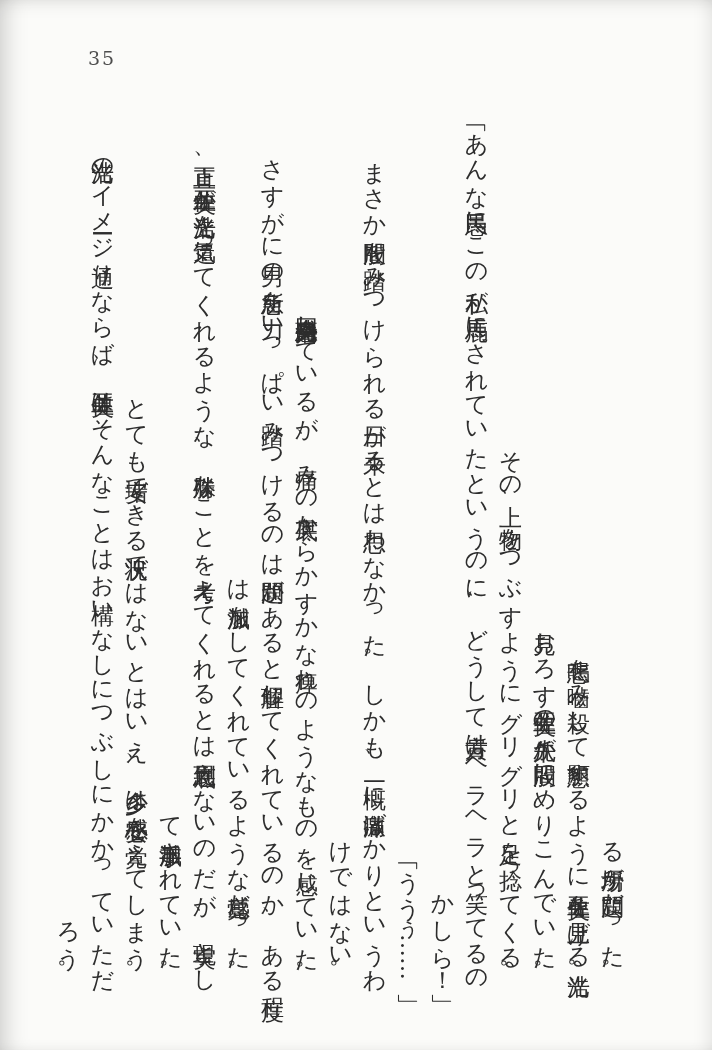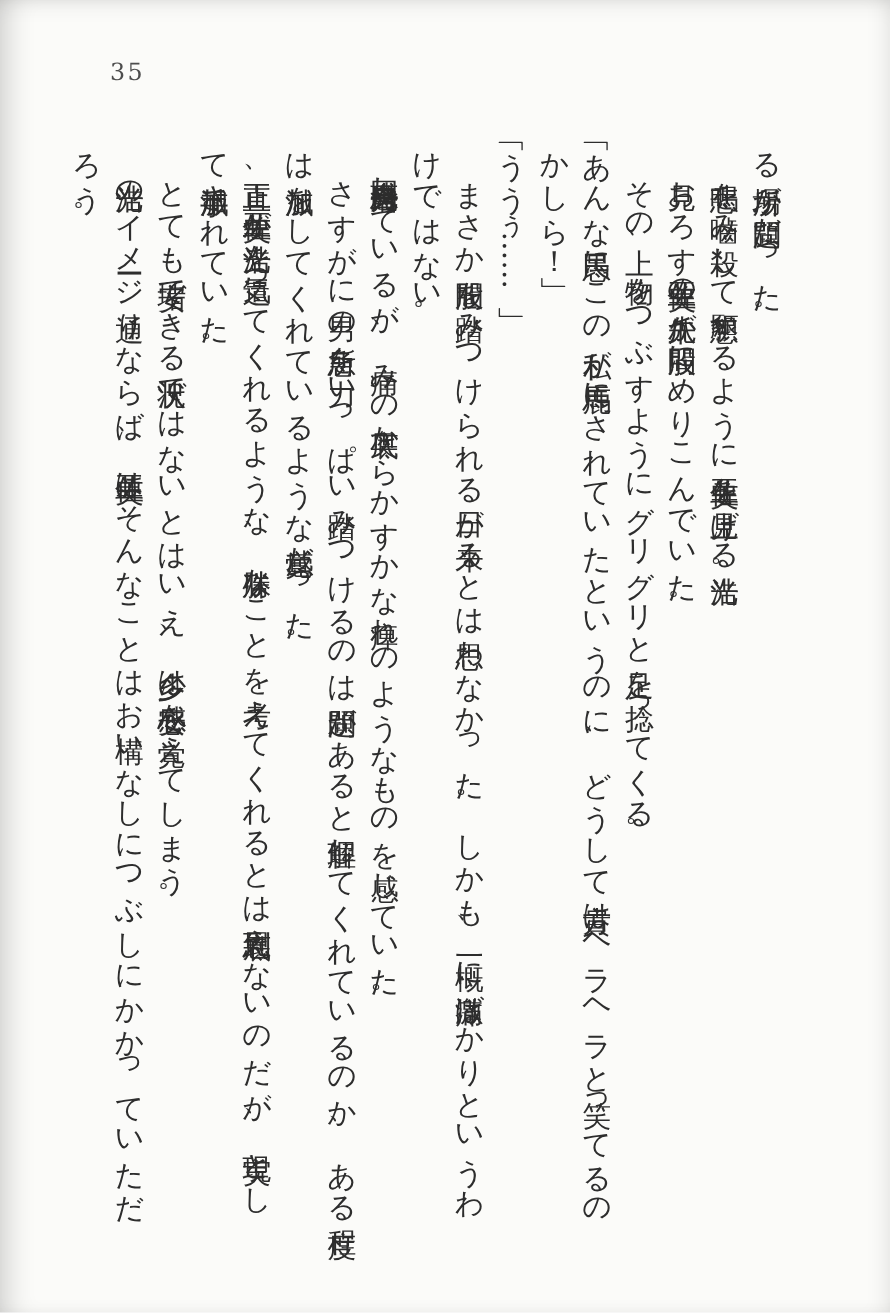--- a/index.html
+++ b/index.html
@@ -11,20 +11,21 @@
     position: relative;
     width: 712px;
     height: 1050px;
     background: #fbfbf9;
     overflow: hidden;
     box-shadow:
       inset 20px 0 24px -16px rgba(0,0,0,0.20),
       inset -14px 0 18px -12px rgba(0,0,0,0.10),
       inset 0 16px 20px -16px rgba(0,0,0,0.12),
       inset 0 -12px 16px -14px rgba(0,0,0,0.06);
+    text-align: right;
   }
   .page-number {
     position: absolute;
     top: 47px;
     left: 88px;
     font-family: "DejaVu Serif", "Liberation Serif", serif;
     font-size: 19px;
     color: #4d4d4d;
     letter-spacing: 2px;
   }

